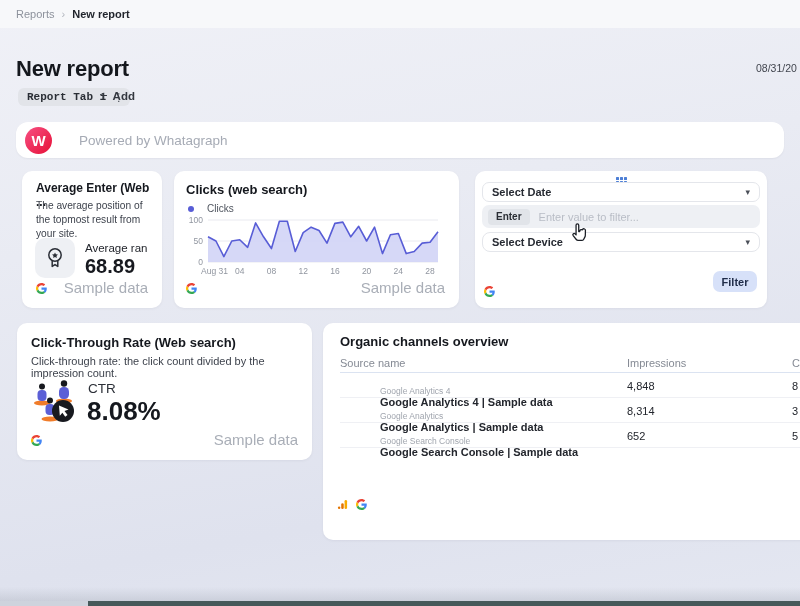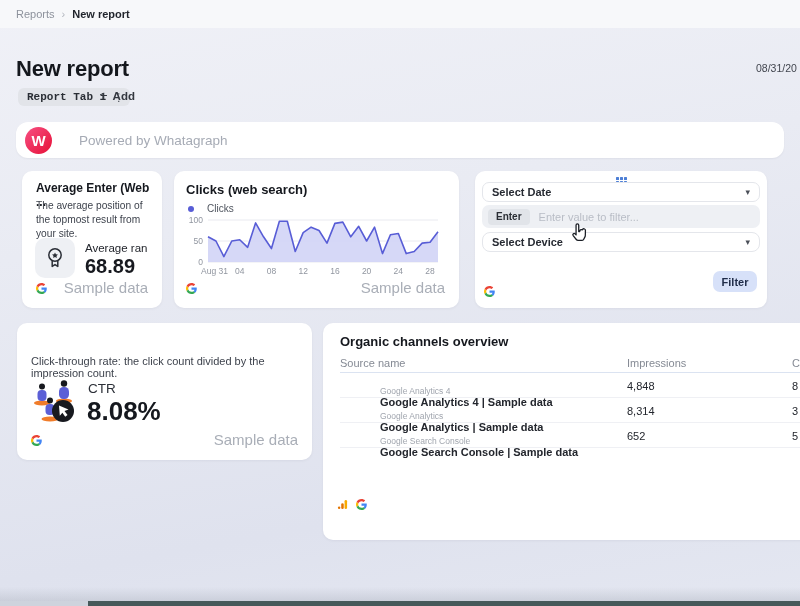--- a/index.html
+++ b/index.html
@@ -209,20 +209,21 @@
     <svg width="11" height="11" viewBox="0 0 48 48">
         <path fill="#EA4335" d="M24 9.5c3.54 0 6.71 1.22 9.21 3.6l6.85-6.85C35.9 2.38 30.47 0 24 0 14.62 0 6.51 5.38 2.56 13.22l7.98 6.19C12.43 13.72 17.74 9.5 24 9.5z"></path>
         <path fill="#4285F4" d="M46.98 24.55c0-1.57-.15-3.09-.38-4.55H24v9.02h12.94c-.58 2.96-2.26 5.48-4.78 7.18l7.73 6c4.51-4.18 7.09-10.36 7.09-17.65z"></path>
         <path fill="#FBBC05" d="M10.53 28.59c-.48-1.45-.76-2.99-.76-4.59s.27-3.14.76-4.59l-7.98-6.19C.92 16.46 0 20.12 0 24c0 3.88.92 7.54 2.56 10.78l7.97-6.19z"></path>
         <path fill="#34A853" d="M24 48c6.48 0 11.93-2.13 15.89-5.81l-7.73-6c-2.15 1.45-4.92 2.3-8.16 2.3-6.26 0-11.57-4.22-13.47-9.91l-7.98 6.19C6.51 42.62 14.62 48 24 48z"></path>
       </svg>
   </div>
 </div>
 
 <div class="card card-d">
+  <div class="ct">Click-Through Rate (Web search)</div>
   <div class="desc">Click-through rate: the click count divided by the impression count.</div>
   <div class="ctr-illus">
     <svg width="46" height="48" viewBox="0 0 46 48">
       <ellipse cx="11" cy="26" rx="8" ry="2.4" fill="#f07c2a"></ellipse>
       <circle cx="11" cy="9.5" r="3" fill="#17191f"></circle>
       <rect x="6.5" y="13" width="9" height="11" rx="4" fill="#5b5fd6"></rect>
       <ellipse cx="33" cy="24" rx="8" ry="2.4" fill="#f07c2a"></ellipse>
       <circle cx="33" cy="6.5" r="3.2" fill="#17191f"></circle>
       <rect x="28" y="10" width="10" height="12" rx="4.5" fill="#5b5fd6"></rect>
       <ellipse cx="19" cy="42" rx="8.5" ry="2.6" fill="#f07c2a"></ellipse>

